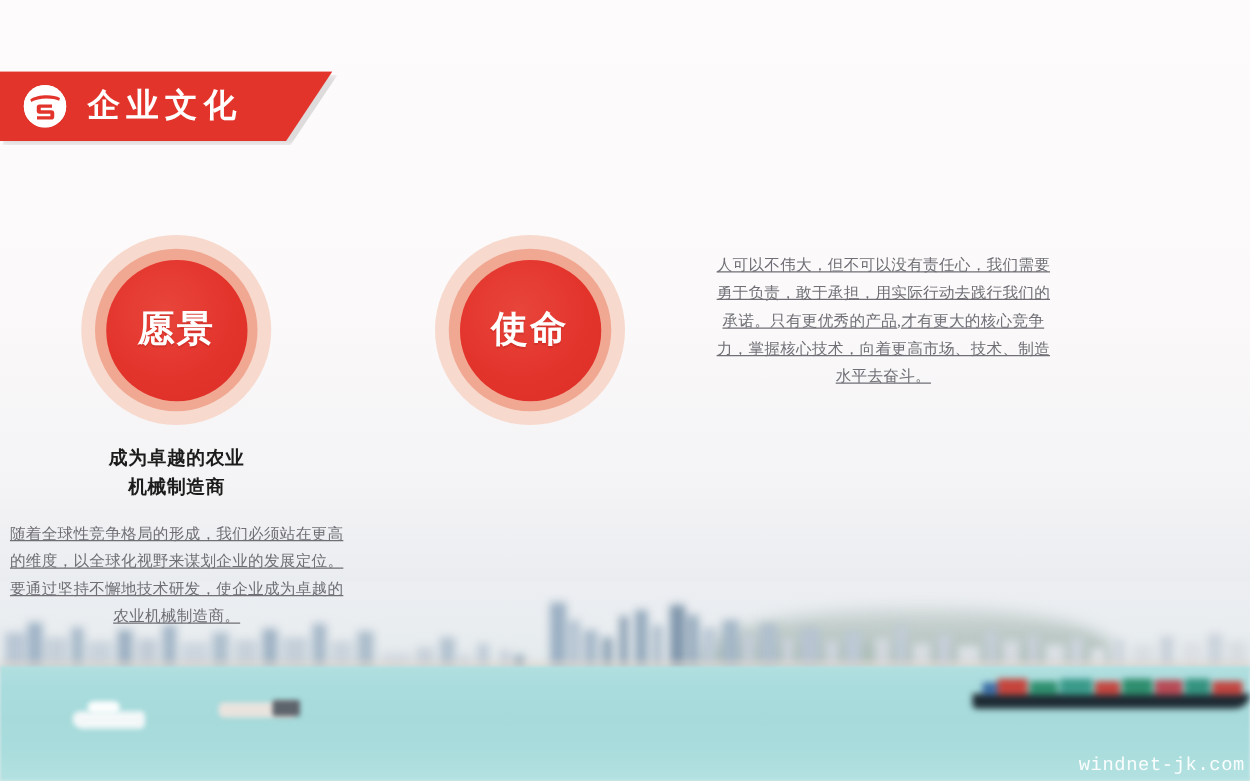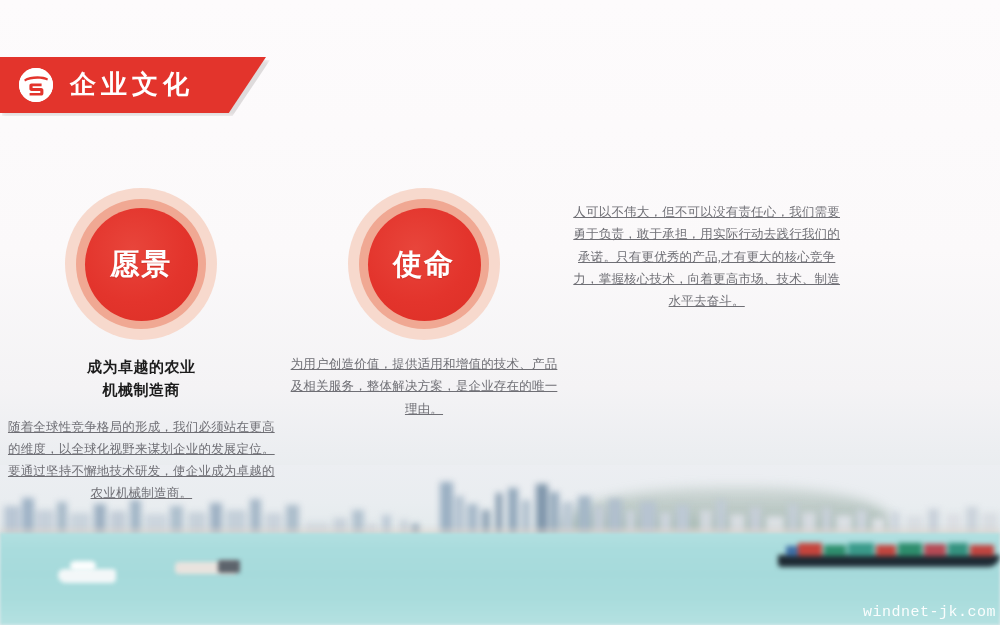--- a/index.html
+++ b/index.html
@@ -341,21 +341,20 @@
       <div class="col-heading">成为卓越的农业<br>机械制造商</div>
       <div class="col-body">随着全球性竞争格局的形成，我们必须站在更高的维度，以全球化视野来谋划企业的发展定位。要通过坚持不懈地技术研发，使企业成为卓越的农业机械制造商。</div>
     </div>
 
     <div class="col">
       <div class="badge">
         <div class="badge-core">
           <span class="badge-label">使命</span>
         </div>
       </div>
-      <div class="col-body">为用户创造价值，提供适用和增值的技术、产品及相关服务，整体解决方案，是企业存在的唯一理由。</div>
     </div>
 
     <div class="col">
       <div class="col-body">人可以不伟大，但不可以没有责任心，我们需要勇于负责，敢于承担，用实际行动去践行我们的承诺。只有更优秀的产品,才有更大的核心竞争力，掌握核心技术，向着更高市场、技术、制造水平去奋斗。</div>
     </div>
 
   </div>
 
   <div class="watermark">windnet-jk.com</div>
 

